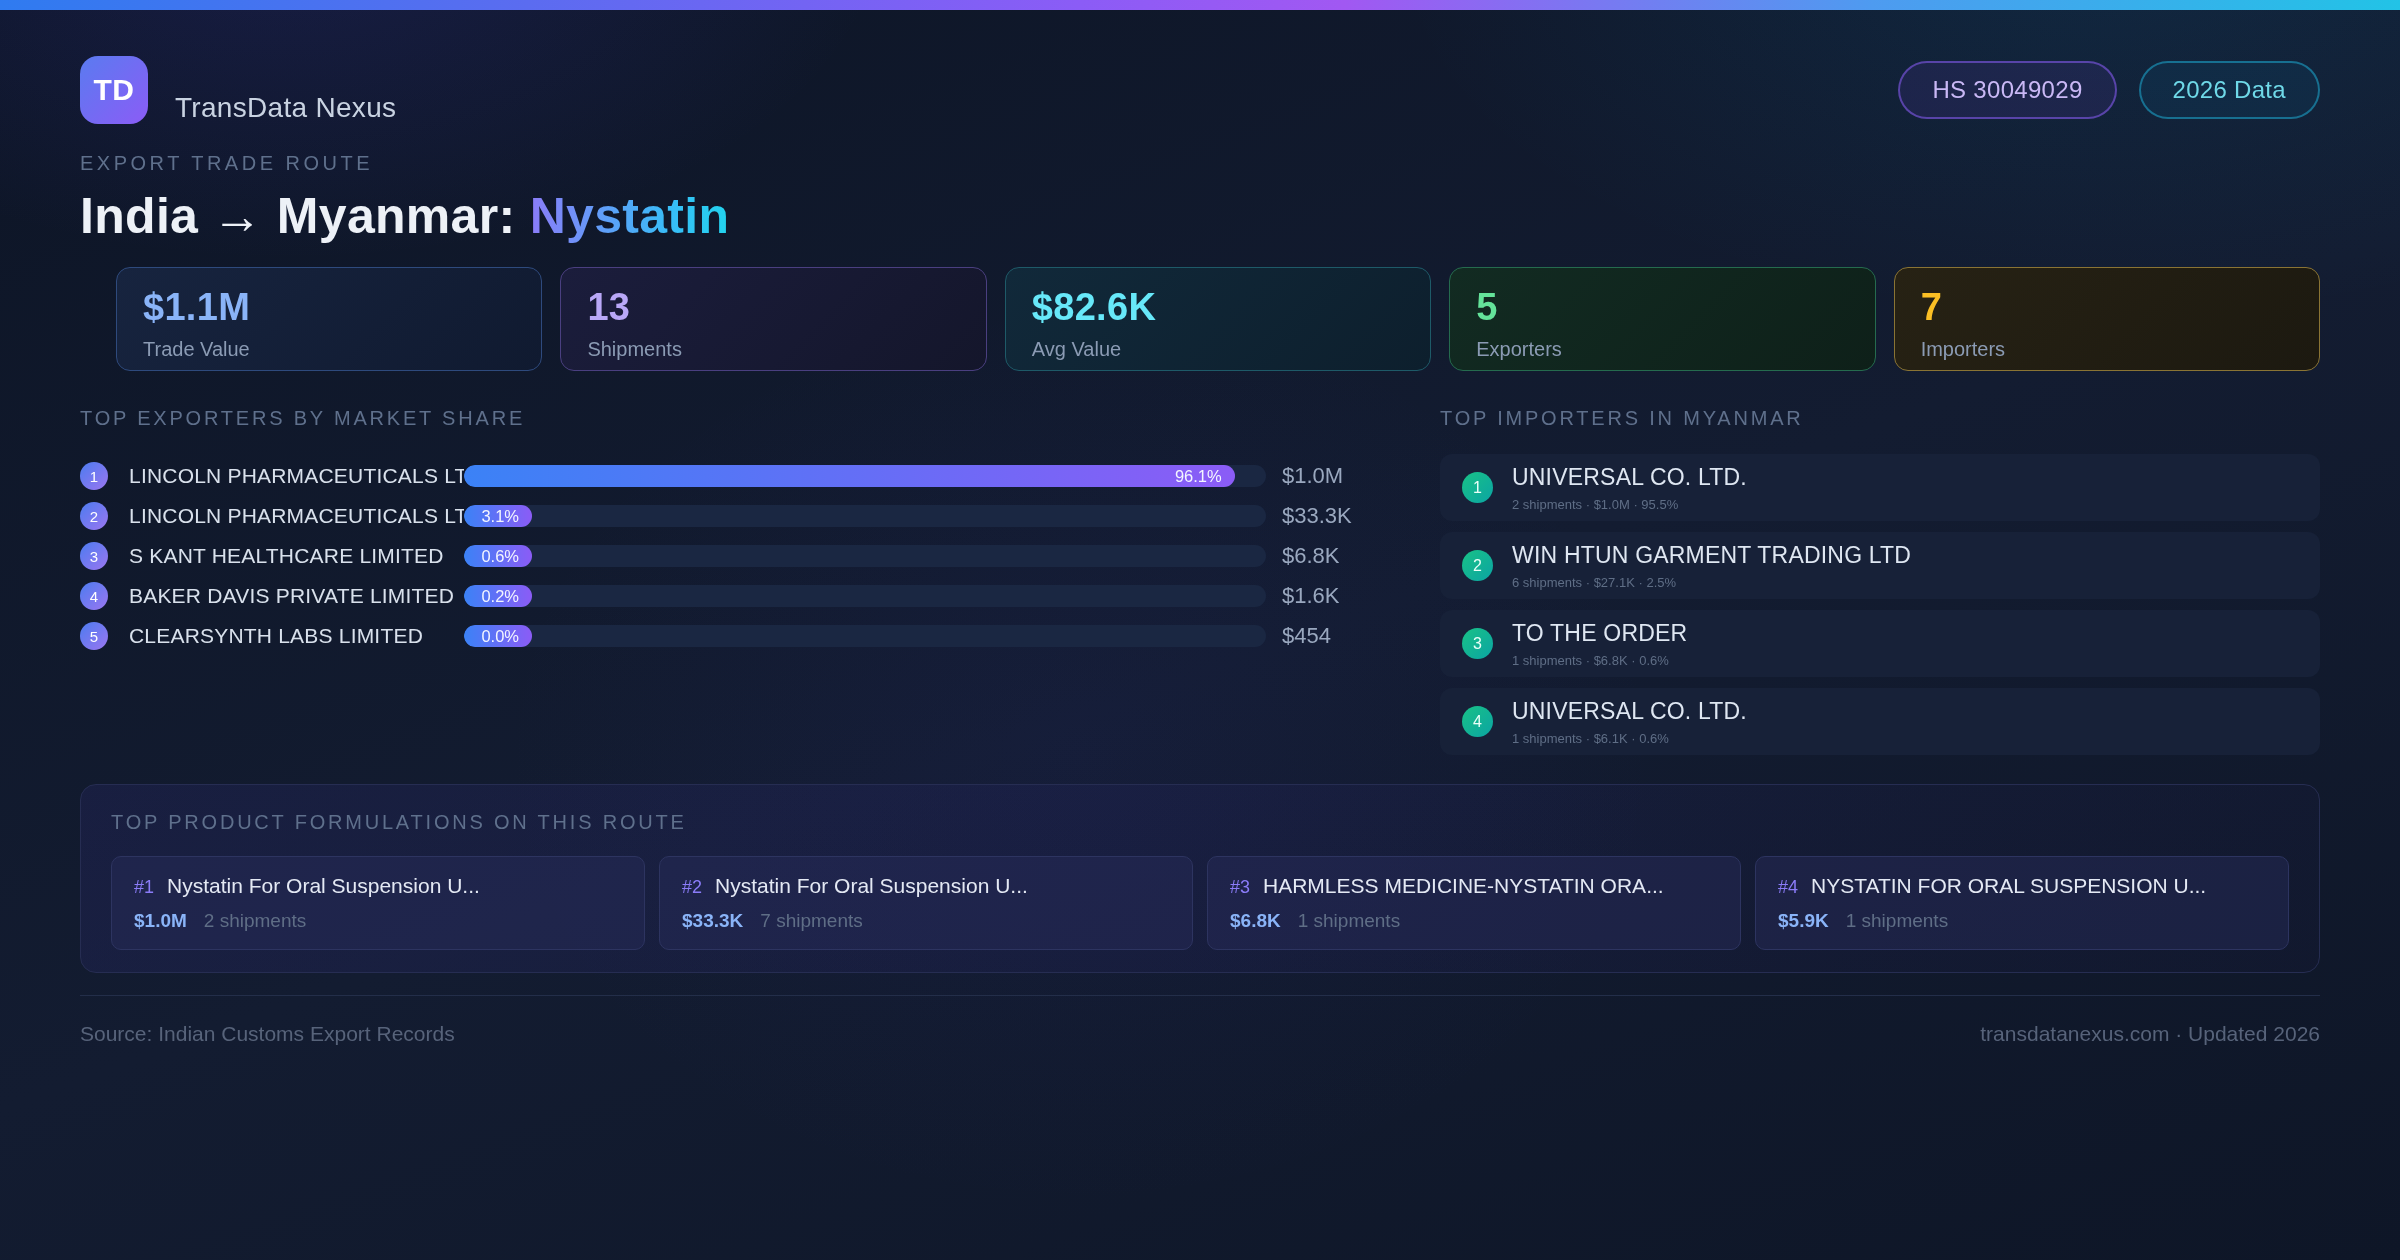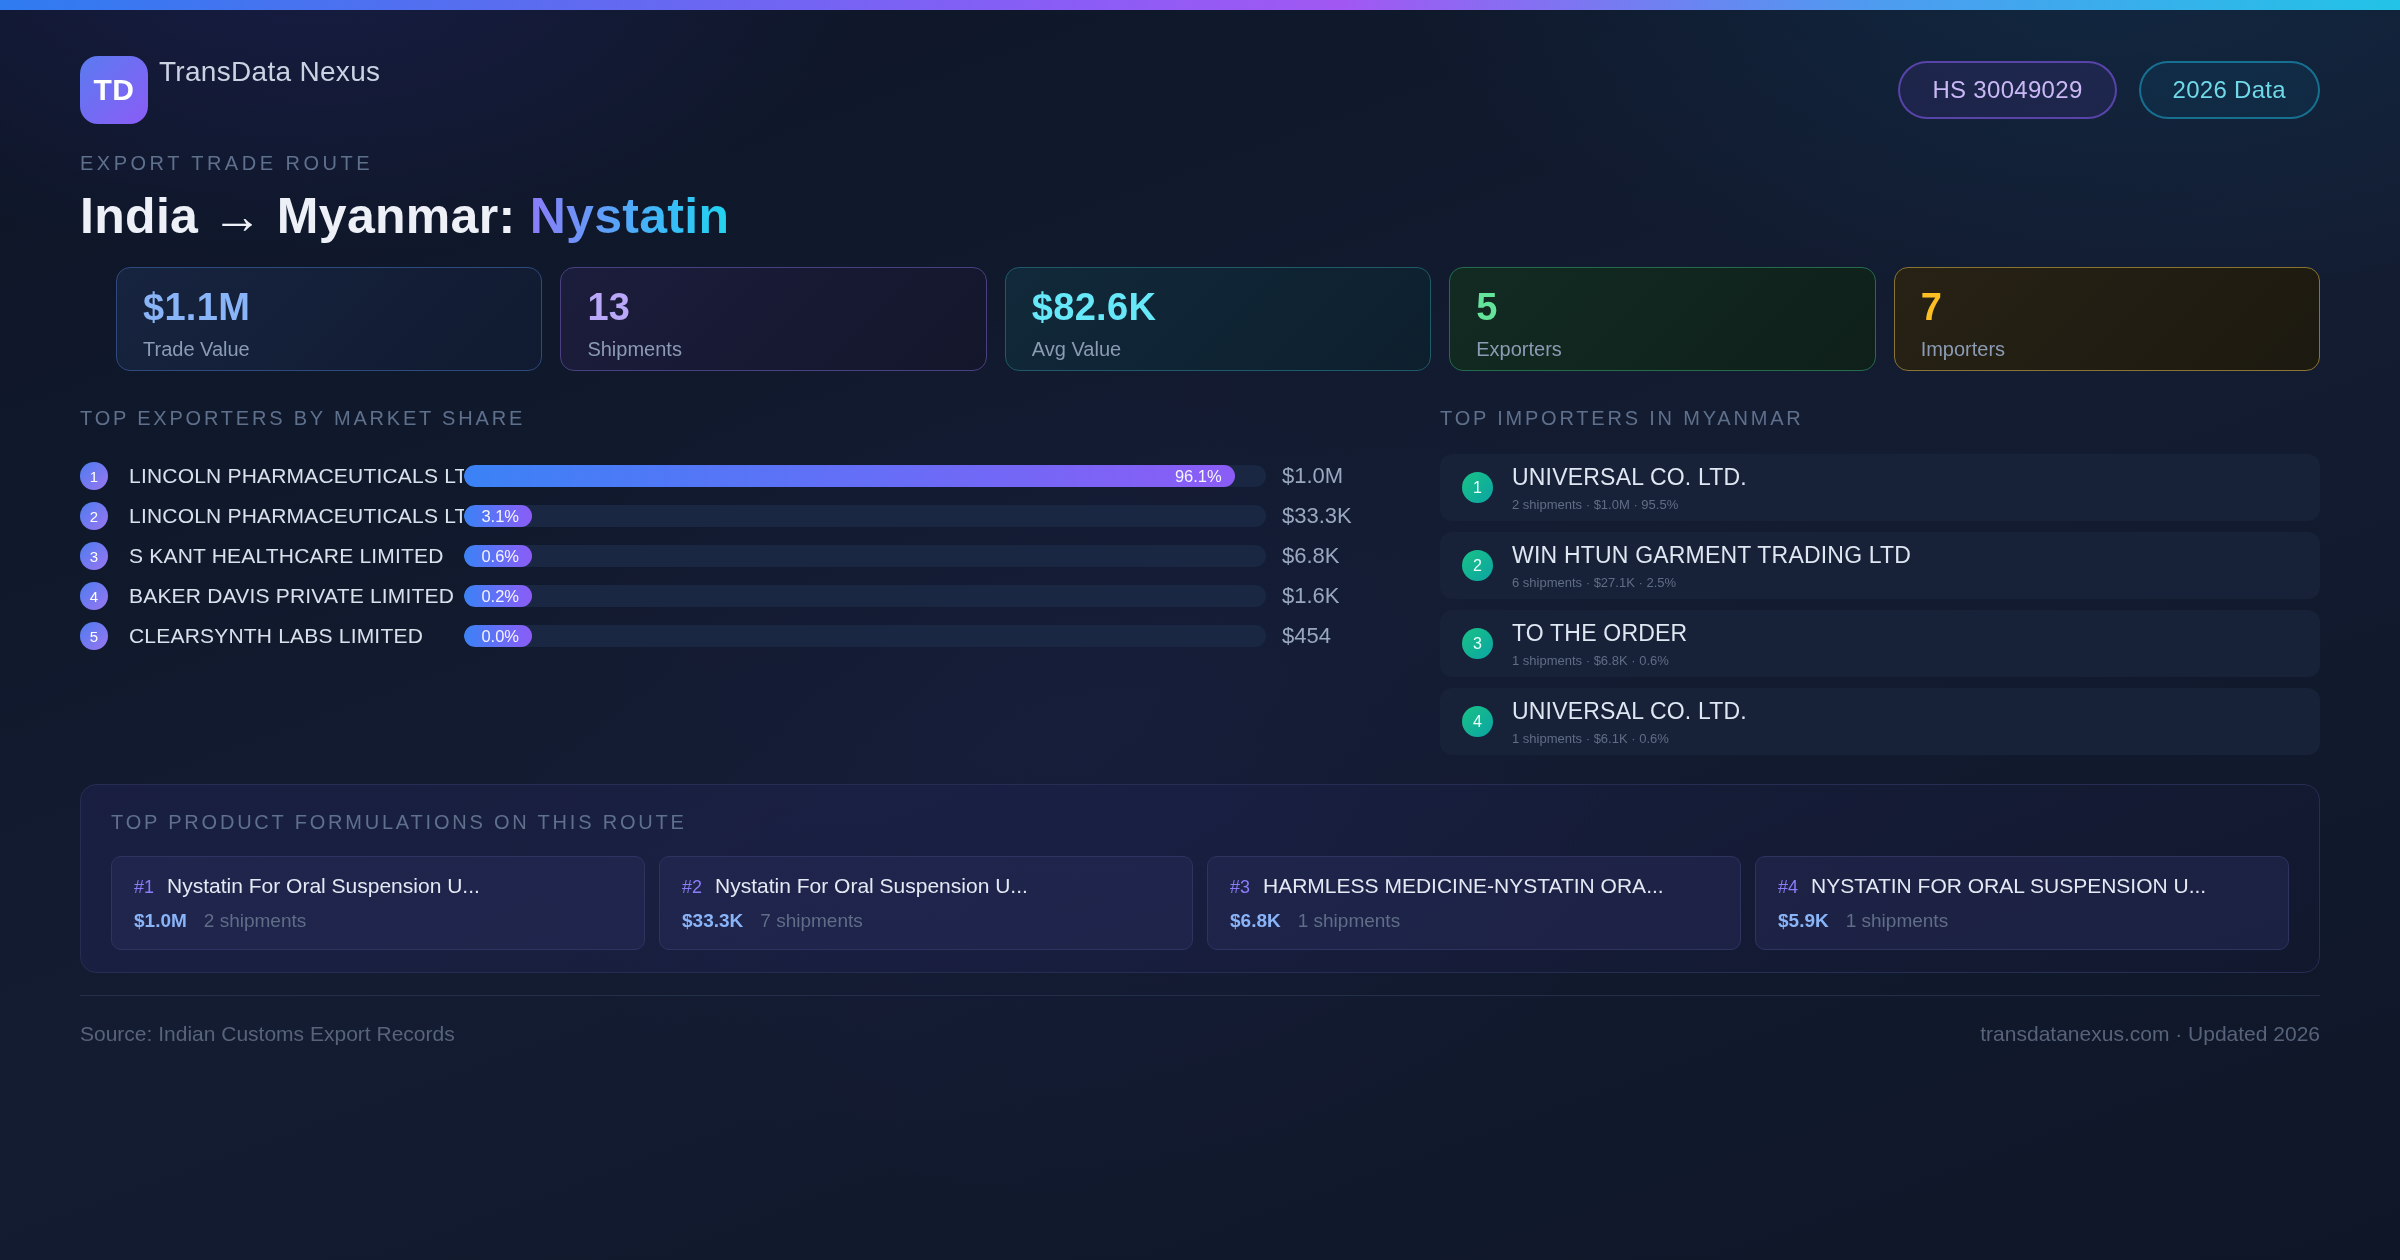--- a/index.html
+++ b/index.html
@@ -13,21 +13,21 @@
       radial-gradient(900px 700px at 45% 60%, rgba(67,56,202,0.06), transparent 65%),
       linear-gradient(160deg,#0d1526 0%,#131c31 52%,#0e1627 100%);
     overflow:hidden;
   }
   .topbar { height:10px; width:100%;
     background:linear-gradient(90deg,#2f7bf0 0%,#5b6cf0 22%,#8b5cf6 45%,#a158f2 56%,#4e9bf0 78%,#22c3e6 100%); }
   .container { padding:0 80px; }
 
   
   .header { margin-top:46px; display:flex; align-items:center; justify-content:space-between; }
-  .brandwrap { display:flex; align-items:flex-start; }
+  .brandwrap { display:flex; align-items:flex-end;gap:16px; }
   .logo { width:68px; height:68px; border-radius:18px; display:flex; align-items:center; justify-content:center;
     background:linear-gradient(135deg,#5a7bf0,#8b5cf6); color:#fff; font-size:30px; font-weight:600; letter-spacing:.5px; }
   .brand { margin-left:11px; font-size:28px; color:#c9d3e2; letter-spacing:.3px; }
   .pills { display:flex; gap:22px; }
   .pill { font-size:24px; padding:13px 32px; border-radius:999px; border:2px solid; letter-spacing:.3px; }
   .pill.hs { color:#c9b8f5; border-color:rgba(139,92,246,.55); background:rgba(91,57,173,.16); }
   .pill.year { color:#6fd9e8; border-color:rgba(34,197,238,.45); background:rgba(12,74,110,.22); }
 
   
   .eyebrow { margin-top:28px; font-size:20px; letter-spacing:3.5px; color:#5f708c; }

